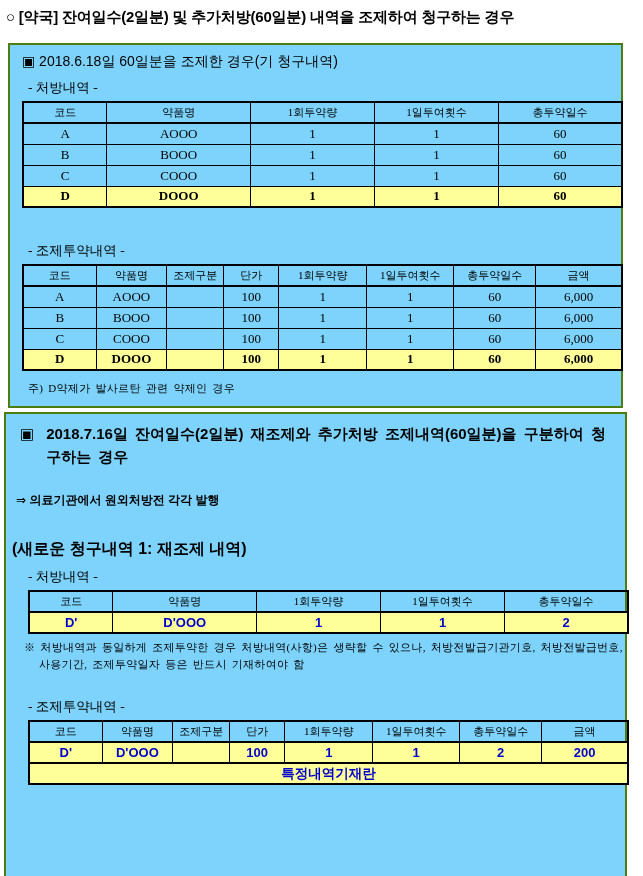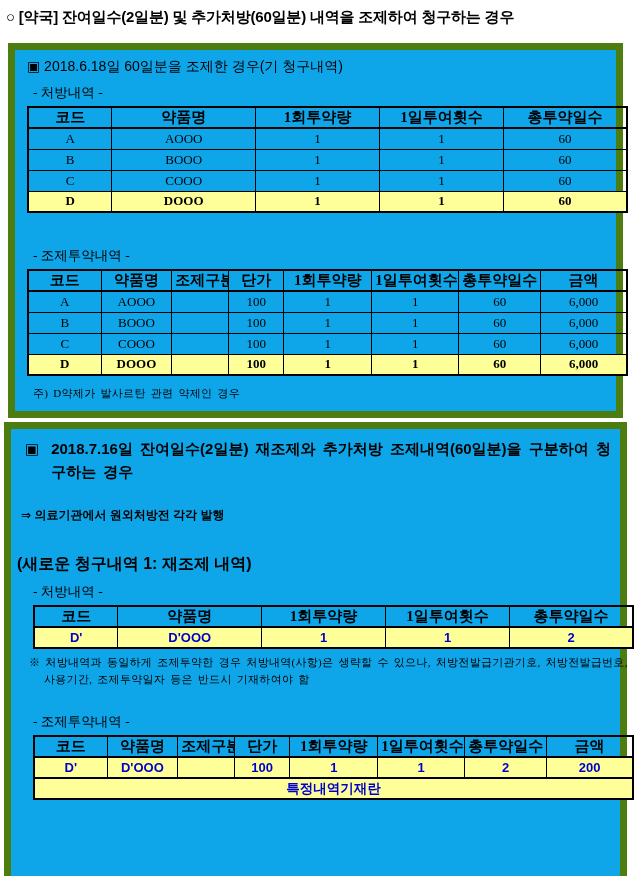--- a/index.html
+++ b/index.html
@@ -11,21 +11,21 @@
     font-size: 13px;
   }
   .page { width: 643px; height: 876px; padding: 8px 16px 0 4px; overflow: hidden; }
 
   .doc-title {
     font-family: "Liberation Sans", "DejaVu Sans", sans-serif;
     font-weight: bold; font-size: 15px; letter-spacing: -0.2px;
     margin: 0 2px 16px 2px; white-space: nowrap;
   }
 
-  .box { border: 7px solid #4d7c0f; background: #0ea5e9; }
+  .box { border: 2px solid #4d7c0f; background: #7dd3fc; }
   .box1 { margin: 0 4px; padding: 8px 10px 10px 10px; }
   .box2 { margin: 4px 0 0 0; padding: 8px 8px 10px 6px; height: 470px; border-bottom: 0; }
 
   .sec1-heading {
     font-family: "Liberation Sans", "DejaVu Sans", sans-serif;
     font-size: 14px; margin-left: 2px;
   }
   .sub-label { font-size: 13.5px; margin: 8px 0 4px 8px; }
   .gap-top  { margin-top: 34px; }
   .gap-top2 { margin-top: 26px; }
@@ -34,21 +34,21 @@
     border-collapse: collapse; table-layout: fixed;
     width: 601px; margin-left: 2px;
     border: 2px solid #000;
   }
   .box2 table.tbl, .box2 .sub-label { margin-left: 16px; }
   .tbl th, .tbl td {
     border: 1px solid #000; text-align: center;
     height: 21px; padding: 0 3px; font-size: 13px;
     overflow: hidden; white-space: nowrap;
   }
-  .tbl thead th { border-bottom: 2px solid #000; font-weight: bold; font-size: 15px; }
+  .tbl thead th { border-bottom: 2px solid #000; font-weight: normal; font-size: 11px; }
   .tbl.t4 thead th { border-bottom: 1px solid #000; }
   .stack { margin-top: -2px; }
 
   .hl { background: #ffff99; }
   .hl td { font-weight: bold; }
   .blue-row td { color: #0000cc; font-weight: bold; font-family: "Liberation Sans", "DejaVu Sans", sans-serif; }
   .band-row td {
     background: #ffff99; color: #0000cc; font-weight: bold;
     border-top: 2px solid #000; font-size: 13.5px;
     font-family: "Liberation Sans", "DejaVu Sans", sans-serif;

